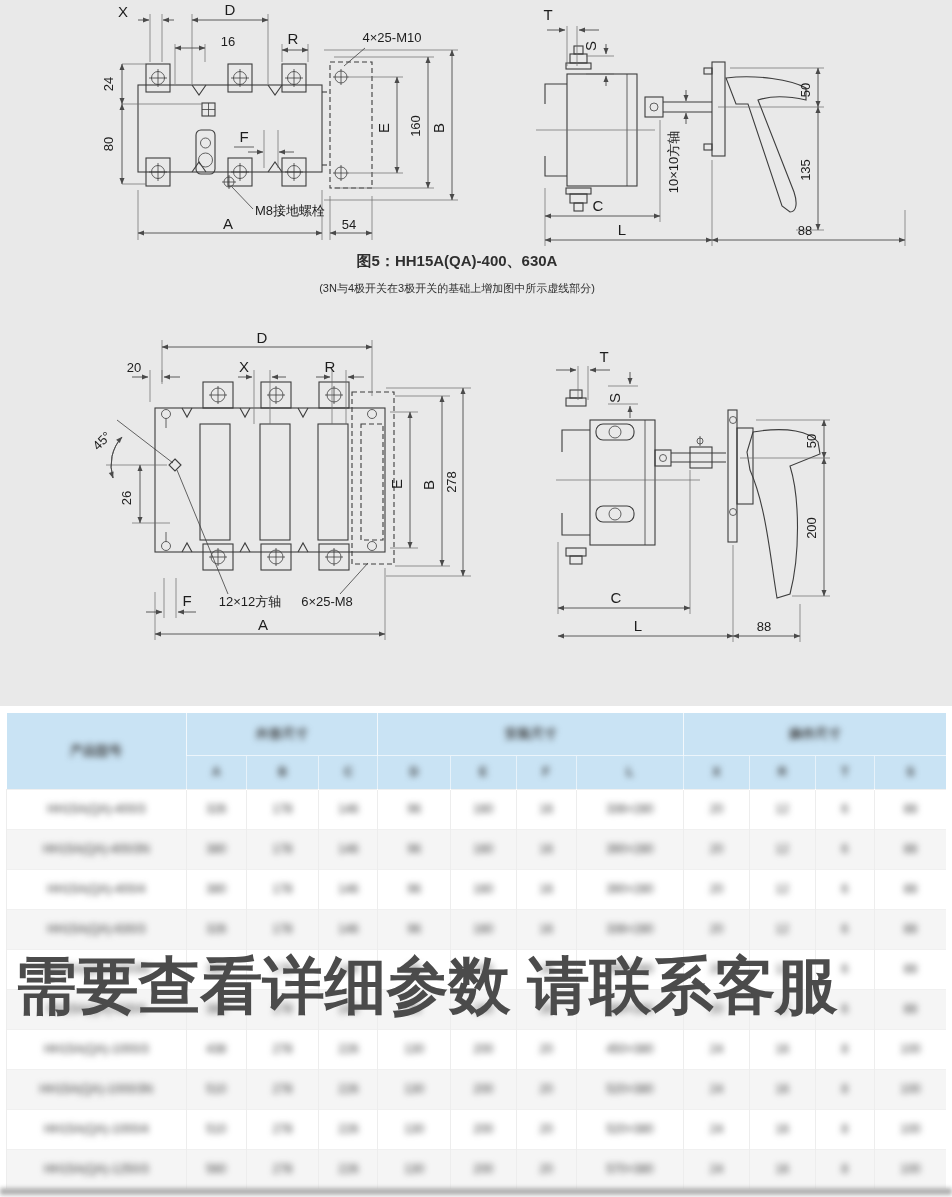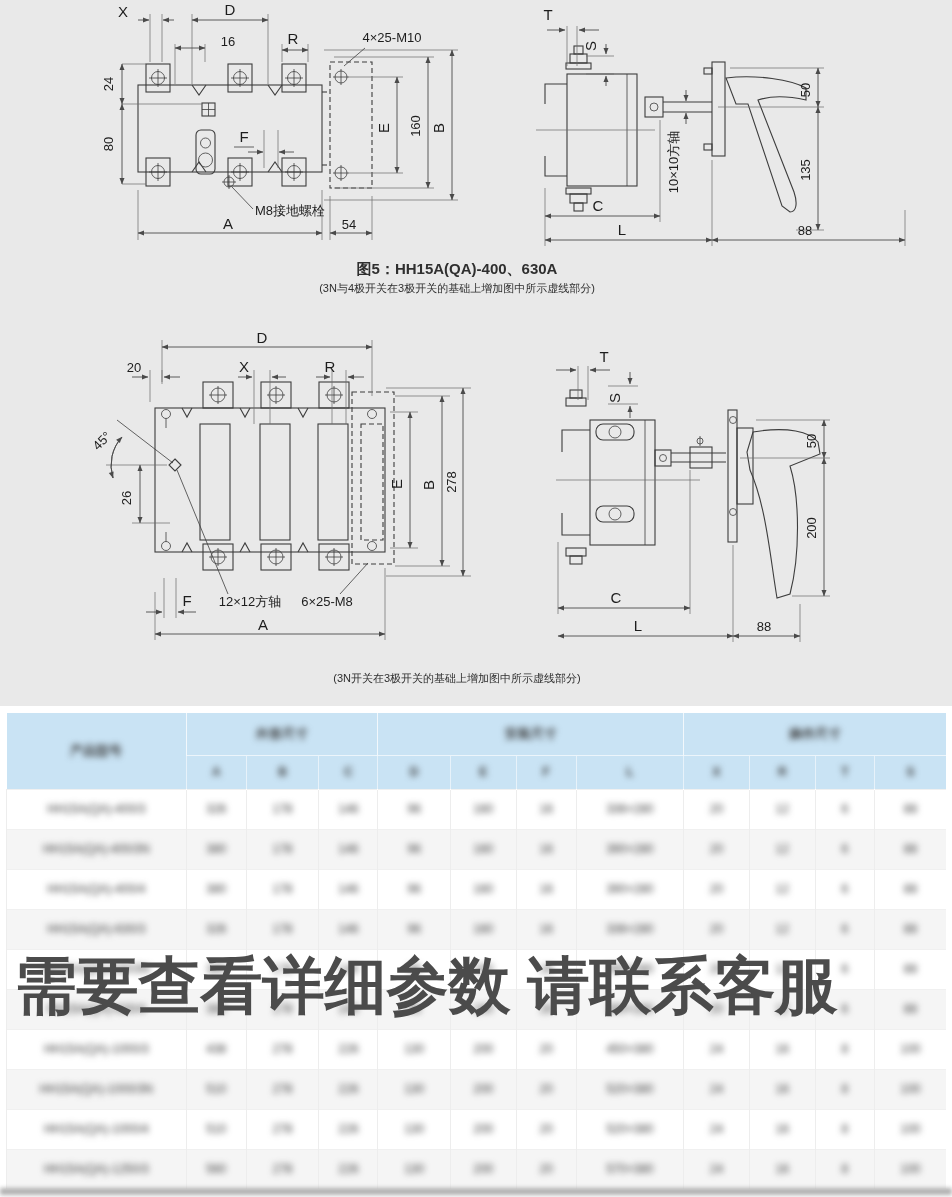--- a/index.html
+++ b/index.html
@@ -379,23 +379,22 @@
         <text class="lbl2" x="604" y="362" text-anchor="middle">T</text>
         <text class="lbl2" x="620" y="398" text-anchor="middle" transform="rotate(-90 620 398)">S</text>
         <text class="lbl" x="816" y="441" text-anchor="middle" transform="rotate(-90 816 441)">50</text>
         <text class="lbl" x="816" y="528" text-anchor="middle" transform="rotate(-90 816 528)">200</text>
         <text class="lbl2" x="616" y="603" text-anchor="middle">C</text>
         <text class="lbl2" x="638" y="631" text-anchor="middle">L</text>
         <text class="lbl" x="764" y="631" text-anchor="middle">88</text>
       </g>
     </svg>
 
-    <div class="caption cap-title" style="top:260px">图5：HH15A(QA)-400、630A</div>
+    <div class="caption cap-title" style="top:252px">图5：HH15A(QA)-400、630A</div>
     <div class="caption cap-note" style="top:281px">(3N与4极开关在3极开关的基础上增加图中所示虚线部分)</div>
-    <div class="caption cap-note" style="top:671px">(3N开关在3极开关的基础上增加图中所示虚线部分)</div>
   </div>
 
   <div id="tablewrap">
     <table id="spec-table">
       <colgroup>
           <col style="width: 19.1%;">
           <col style="width: 6.4%;">
           <col style="width: 7.7%;">
           <col style="width: 6.3%;">
           <col style="width: 7.7%;">

